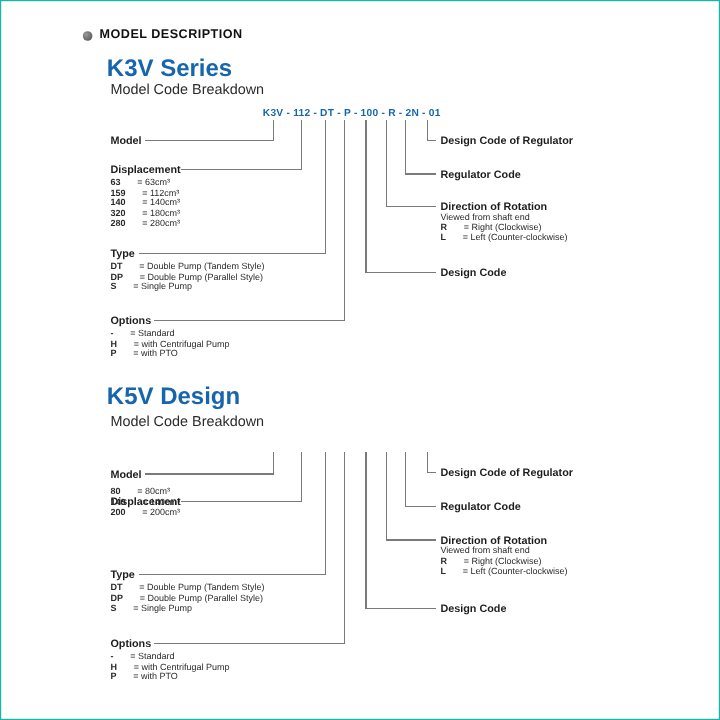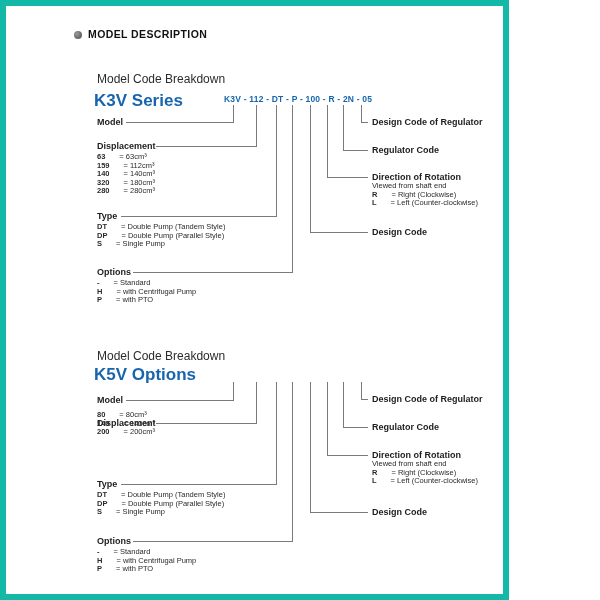--- a/index.html
+++ b/index.html
@@ -1,23 +1,23 @@
 <!DOCTYPE html>
 <html><head>
 <meta charset="utf-8">
 <style>
   * { margin:0; padding:0; box-sizing:border-box; }
   html,body { background:#ffffff; }
   body { font-family:"Liberation Sans","DejaVu Sans",sans-serif; }
-  .page { position:relative; width:509px; height:600px; background:#fff; border:6px solid #14b8a6; overflow:hidden; }
+  .page { position:relative; width:600px; height:600px; background:#fff; border:1px solid #14b8a6; overflow:hidden; }
   .hdr-bullet { position:absolute; left:68px; top:25px; width:8px; height:8px; border-radius:50%;
                 background:radial-gradient(circle at 35% 35%, #9a9a9a, #4a4a4a); }
   .hdr-title { position:absolute; left:82px; top:22px; font-size:10.5px; font-weight:bold; color:#111;
                letter-spacing:0.4px; white-space:nowrap; }
-  .series-title { position:absolute; font-size:17px; font-weight:bold; color:#1766ad; white-space:nowrap;margin-top:40px; }
+  .series-title { position:absolute; font-size:20px; font-weight:bold; color:#1766ad; white-space:nowrap; }
   .series-sub { position:absolute; font-size:12px; color:#2b2b2b; white-space:nowrap; }
   .code { position:absolute; font-size:8.5px; font-weight:bold; color:#1766ad; letter-spacing:0.2px; white-space:nowrap; }
   .lbl { position:absolute; font-size:9px; font-weight:bold; color:#1d1d1d; white-space:nowrap; }
   .items { position:absolute; font-size:7.5px; color:#2a2a2a; line-height:8.5px; white-space:nowrap; }
   .items .key { font-weight:bold; margin-right:14px; }
   svg.connectors { position:absolute; left:0; top:0; }
 </style>
 </head>
 <body>
 
@@ -42,21 +42,21 @@
     <path d="M321 376 V449 H362"></path>
     <path d="M337 376 V421 H362"></path>
     <path d="M355 376 V393 H362"></path>
   </svg>
 
   <div class="hdr-bullet"></div>
   <div class="hdr-title">MODEL DESCRIPTION</div>
 
   <div class="series-title" style="left:88px; top:45px">K3V Series</div>
   <div class="series-sub" style="left:91px; top:66px">Model Code Breakdown</div>
-  <div class="code" style="left:218px; top:88px">K3V - 112 - DT - P - 100 - R - 2N - 05</div>
+  <div class="code" style="left:218px; top:88px">K3V - 112 - DT - P - 100 - R - 2N - 01</div>
 
   <div class="lbl" style="left:91px; top:111px">Model</div>
 
   <div class="lbl" style="left:91px; top:135px">Displacement</div>
   <div class="items" style="left:91px; top:147px">
     <div><span class="key">63</span><span>= 63cm³</span></div>
     <div><span class="key">159</span><span>= 112cm³</span></div>
     <div><span class="key">140</span><span>= 140cm³</span></div>
     <div><span class="key">320</span><span>= 180cm³</span></div>
     <div><span class="key">280</span><span>= 280cm³</span></div>
@@ -79,21 +79,21 @@
   <div class="lbl" style="left:366px; top:111px">Design Code of Regulator</div>
   <div class="lbl" style="left:366px; top:139px">Regulator Code</div>
   <div class="lbl" style="left:366px; top:166px">Direction of Rotation</div>
   <div class="items" style="left:366px; top:176px">
     <div>Viewed from shaft end</div>
     <div><span class="key">R</span><span>= Right (Clockwise)</span></div>
     <div><span class="key">L</span><span>= Left (Counter-clockwise)</span></div>
   </div>
   <div class="lbl" style="left:366px; top:221px">Design Code</div>
 
-  <div class="series-title" style="left:88px; top:319px">K5V Options</div>
+  <div class="series-title" style="left:88px; top:319px">K5V Design</div>
   <div class="series-sub" style="left:91px; top:343px">Model Code Breakdown</div>
 
   <div class="lbl" style="left:91px; top:389px">Model</div>
 
   <div class="lbl" style="left:91px; top:412px">Displacement</div>
   <div class="items" style="left:91px; top:405px">
     <div><span class="key">80</span><span>= 80cm³</span></div>
     <div><span class="key">140</span><span>= 140cm³</span></div>
     <div><span class="key">200</span><span>= 200cm³</span></div>
   </div>

